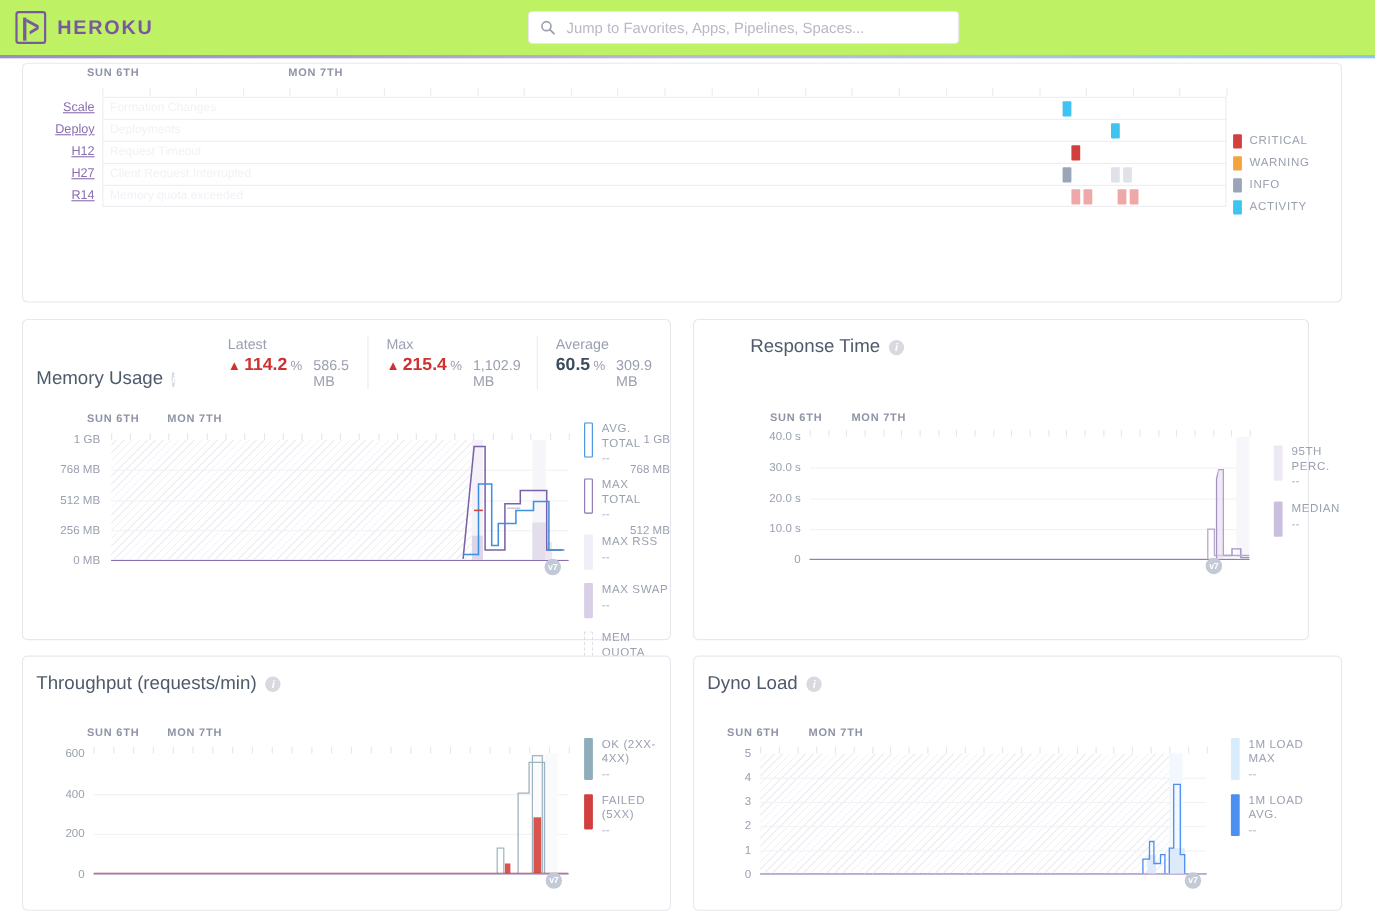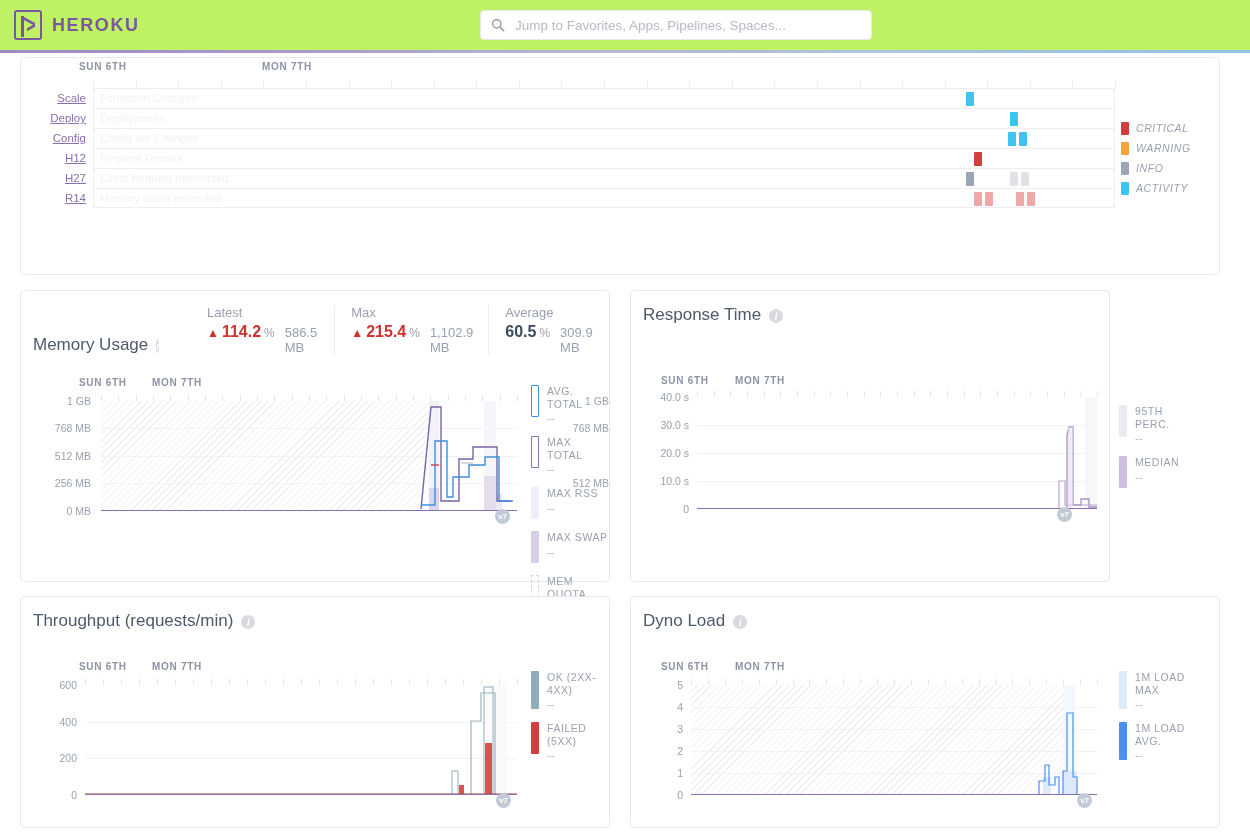--- a/index.html
+++ b/index.html
@@ -173,37 +173,36 @@
     background: #ececf1;
   }
   .ev-legend {
     position: absolute;
     left: 1100px; top: 60px;
   }
   .ev-legend-item {
     display: flex;
     align-items: center;
     height: 20px;
-    font-style: italic;
   }
   .ev-swatch {
     width: 8px; height: 13px;
     border-radius: 1px;
     margin-right: 7px;
   }
   .ev-legend-label {
     font-size: 10.5px;
     letter-spacing: 0.6px;
     color: #9aa0b0;
   }
 
   
   .metric-card { position: absolute; }
   #memory-card   { left: 20px;  top: 290px; width: 590px; height: 292px; }
-  #response-card { left: 630px; top: 290px; width: 480px; height: 292px; }
+  #response-card { left: 630px; top: 290px; width: 560px; height: 292px; padding-left: 39px; }
   #throughput-card { left: 20px;  top: 596px; width: 590px; height: 232px; }
   #dyno-card     { left: 630px; top: 596px; width: 590px; height: 232px; }
 
   .stats { display: flex; margin-left: 32px; }
   .stat {
     padding: 0 16px;
     border-left: 1px solid #ececf1;
     min-width: 130px;
   }
   .stat:first-child { border-left: none; }
@@ -387,28 +386,20 @@
         </span>
     </div>
     <div class="ev-row">
       <span class="ev-label">Deploy</span>
       <span class="ev-track">
         <span class="ev-ghost">Deployments</span>
       <span class="ev-mark" style="left: 916px; background: rgb(63, 195, 240);"></span>
         </span>
     </div>
     <div class="ev-row">
-      <span class="ev-label">Config</span>
-      <span class="ev-track">
-        <span class="ev-ghost">Config Var Changes</span>
-      <span class="ev-mark" style="left: 914px; background: rgb(63, 195, 240);"></span>
-          <span class="ev-mark" style="left: 925px; background: rgb(63, 195, 240);"></span>
-        </span>
-    </div>
-    <div class="ev-row">
       <span class="ev-label">H12</span>
       <span class="ev-track">
         <span class="ev-ghost">Request Timeout</span>
       <span class="ev-mark" style="left: 880px; background: rgb(209, 63, 63);"></span>
         </span>
     </div>
     <div class="ev-row">
       <span class="ev-label">H27</span>
       <span class="ev-track">
         <span class="ev-ghost">Client Request Interrupted</span>

